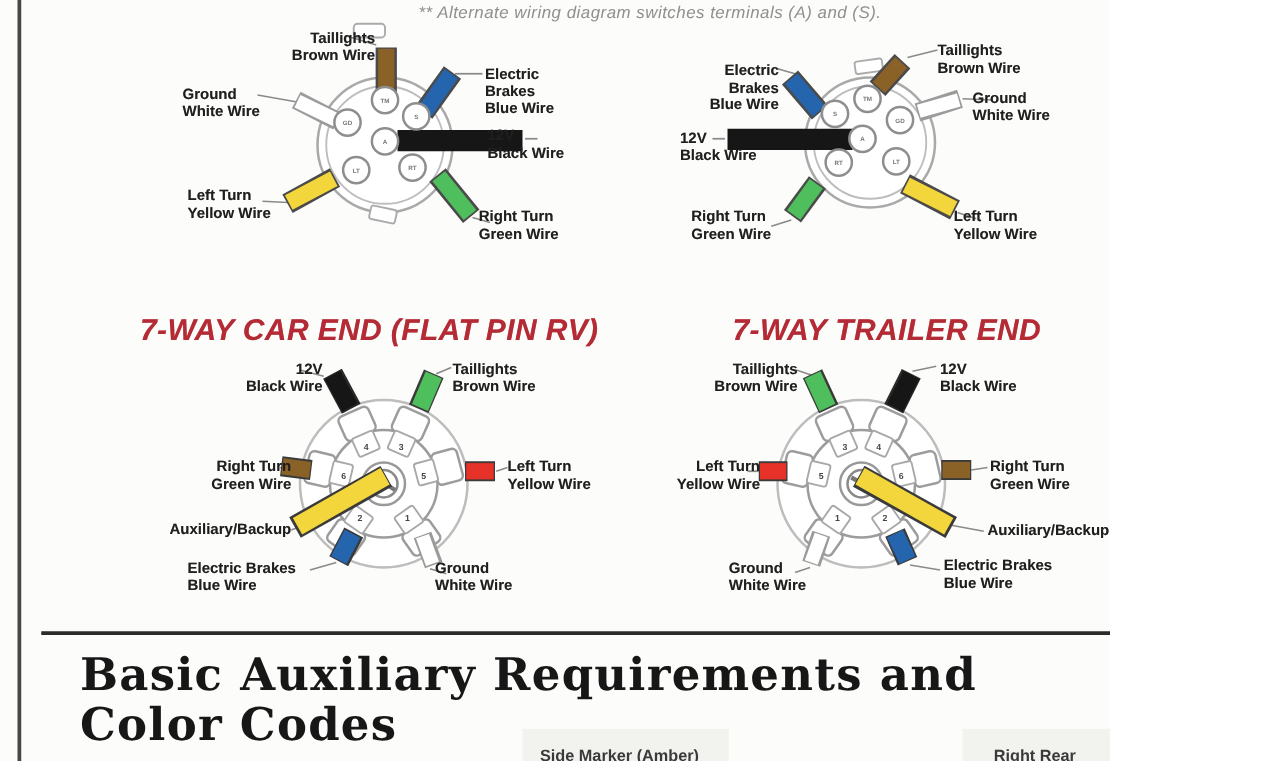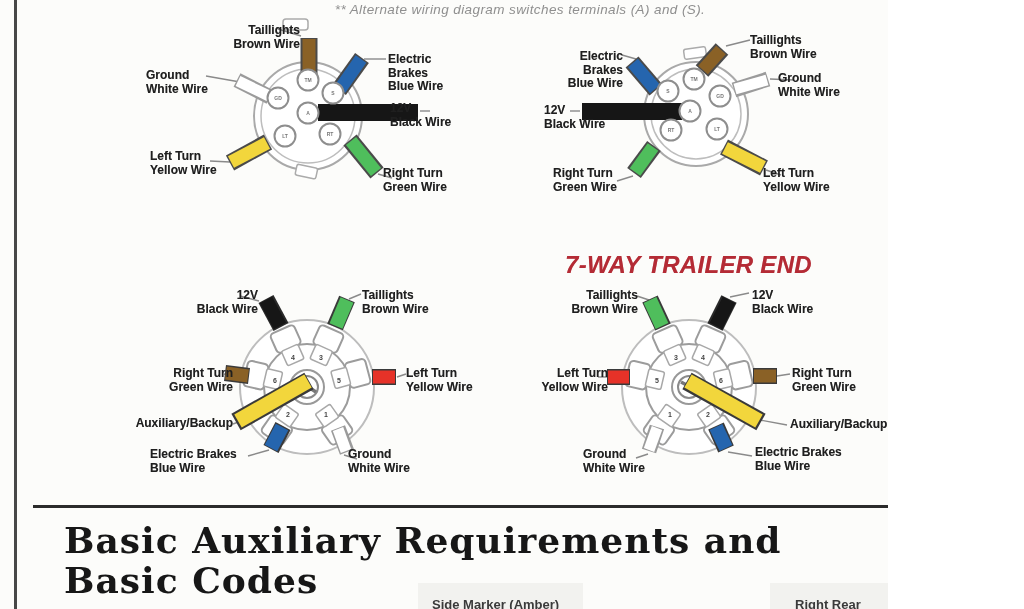--- a/index.html
+++ b/index.html
@@ -282,21 +282,22 @@
   </div>
   <div class="lbl tc" style="left:763px;top:167px;width:76px;">
     <div>Left Turn</div>
     <div>Yellow Wire</div>
   </div>
   <div class="lbl tc" style="left:553px;top:167px;width:72px;">
     <div>Right Turn</div>
     <div>Green Wire</div>
   </div>
 
-  <div class="redhead" style="left:565px;top:251px;">7-WAY TRAILER END</div>
+  <div class="redhead" style="left:112px;top:251px;">7-WAY CAR END (FLAT PIN RV)</div>
+  <div class="redhead" style="left:586px;top:251px;">7-WAY TRAILER END</div>
 
   <div class="lbl tr" style="left:163px;top:289px;width:95px;">
     <div>12V</div>
     <div>Black Wire</div>
   </div>
   <div class="lbl" style="left:362px;top:289px;">
     <div>Taillights</div>
     <div>Brown Wire</div>
   </div>
   <div class="lbl tr" style="left:145px;top:367px;width:88px;">
@@ -343,20 +344,20 @@
     <div>White Wire</div>
   </div>
   <div class="lbl tc" style="left:755px;top:446px;width:105px;">
     <div>Electric Brakes</div>
     <div>Blue Wire</div>
   </div>
 
   <div class="sep"></div>
   <div class="bighead">
     <div>Basic Auxiliary Requirements and</div>
-    <div>Basic Codes</div>
+    <div>Color Codes</div>
   </div>
   <div class="faintbox" style="left:418px;width:165px;"></div>
   <div class="faintbox" style="left:770px;width:120px;"></div>
   <div class="partial" style="left:432px;">Side Marker (Amber)</div>
   <div class="partial" style="left:795px;">Right Rear</div>
 
 </div>
 
 </body></html>

